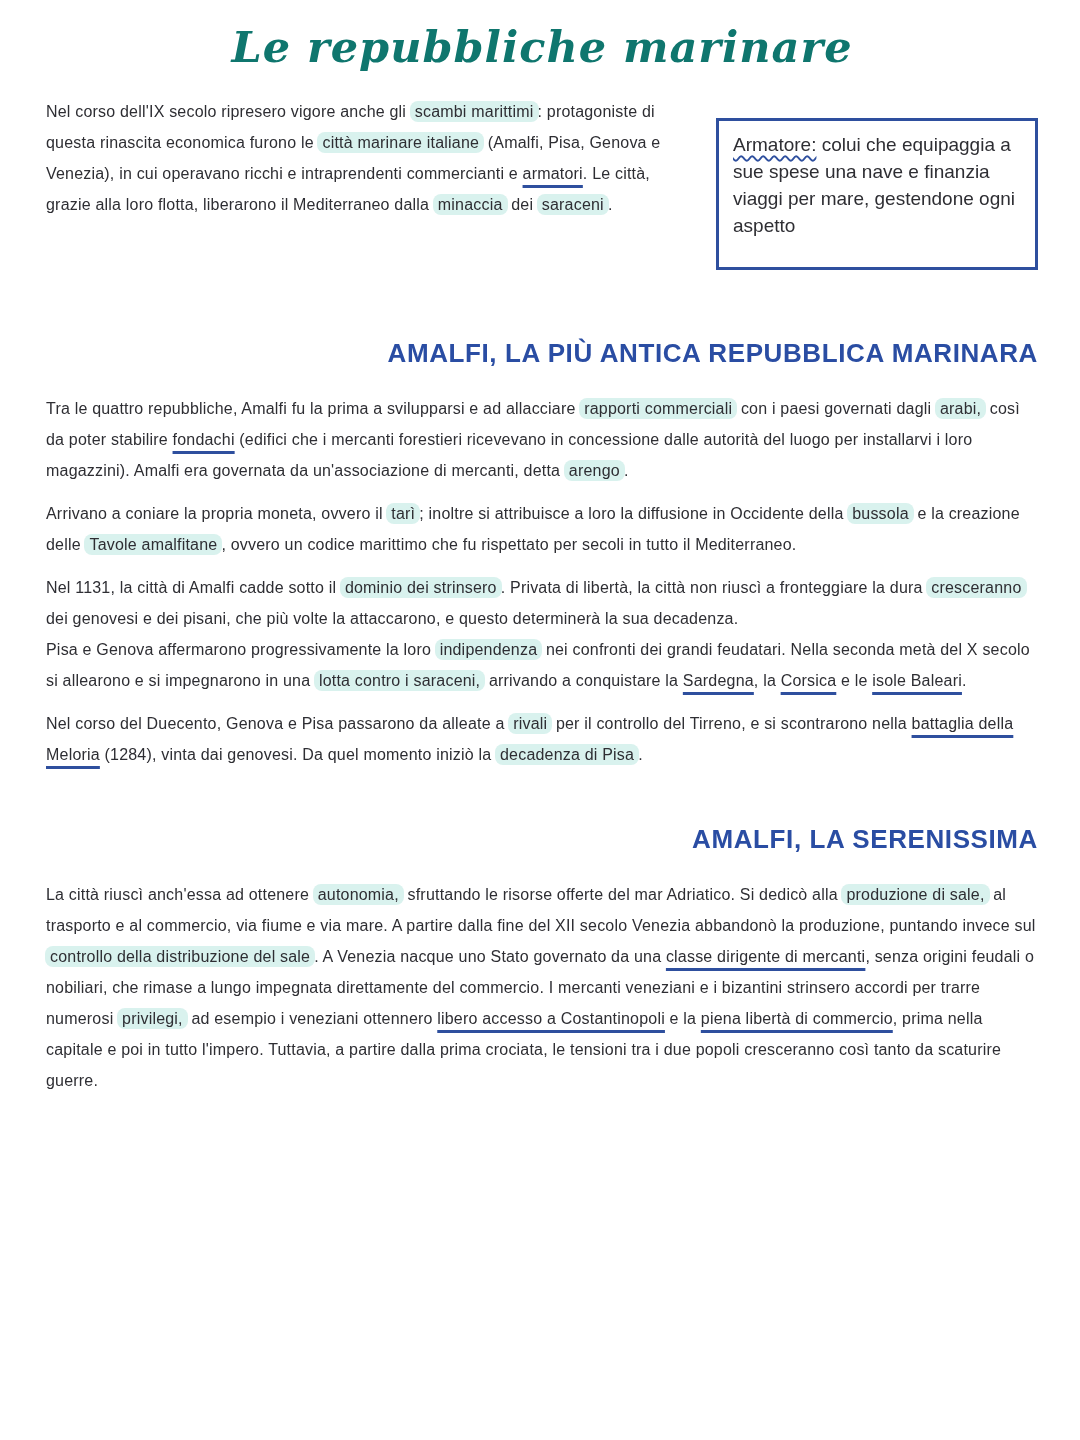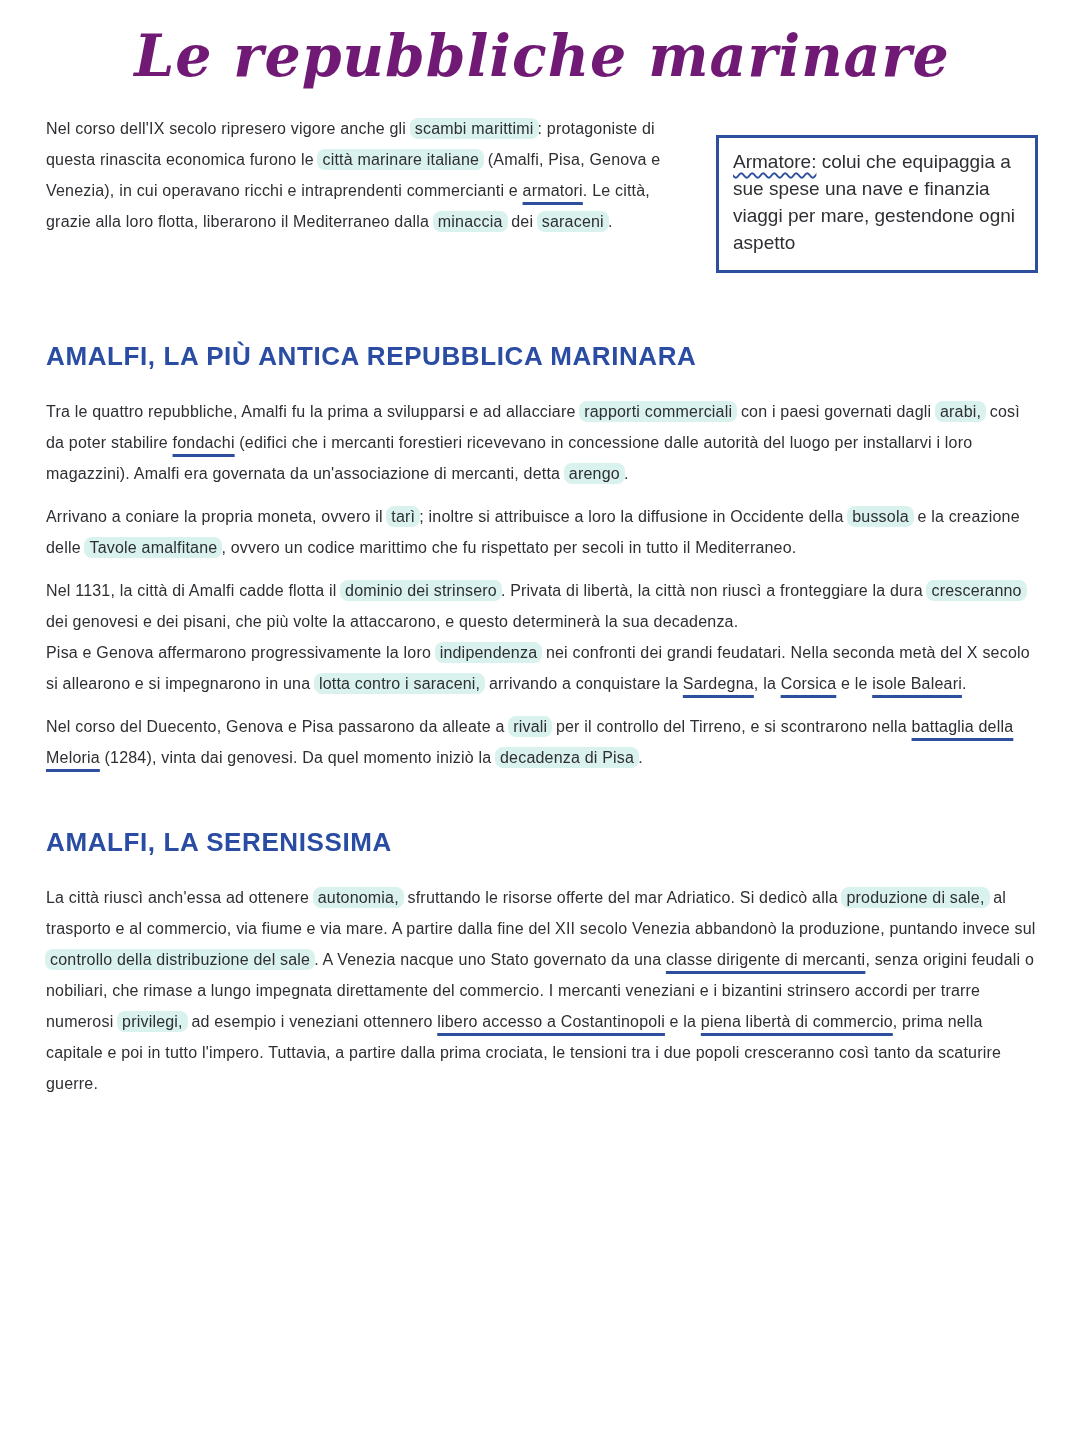--- a/index.html
+++ b/index.html
@@ -9,57 +9,58 @@
     color: #2e2e33;
     overflow: hidden;
   }
   .page { box-sizing: border-box; width: 1080px; height: 1440px; padding: 22px 42px 0 46px; }
 
   .title {
     text-align: center;
     font-family: "DejaVu Serif", serif;
     font-style: italic;
     font-weight: 700;
-    color: #701a75;
-    font-size: 57px;
+    color: #0f766e;
+    font-size: 43px;
     letter-spacing: 1px;
     margin: 0 0 24px 0;
   }
 
   .body-text {
     font-size: 16px;
     line-height: 31px;
     margin: 0;
     letter-spacing: 0.2px;
   }
 
   .note-box {
     float: right;
     width: 288px;
     border: 3px solid #2e4f9e;
     background: #ffffff;
-    padding: 10px 14px 14px 14px;
+    padding: 10px 14px 28px 14px;
     margin: 22px 0 14px 36px;
   }
   .note-box p {
     font-size: 19px;
     line-height: 27px;
     margin: 0;
     color: #2e2e33;
   }
 
   .intro::after { content: ""; display: block; clear: both; }
 
   .section-heading {
     color: #2a4da3;
     font-size: 26px;
     font-weight: 700;
     letter-spacing: 0.6px;
     margin: 54px 0 24px 0;
     font-family: "Liberation Sans", sans-serif;
+    text-align: right;
   }
   .section p + p { margin-top: 12px; }
 
   
   .hl {
     background: #d9f2ee;
     border-radius: 8px;
     padding: 2px 5px;
     margin: 0 -1px;
     box-decoration-break: clone;
@@ -90,21 +91,21 @@
     <aside class="note-box">
       <p><span class="wavy">Armatore:</span><span class="plain"> colui che equipaggia a sue spese una nave e finanzia viaggi per mare, gestendone ogni aspetto</span></p>
     </aside>
     <p class="body-text"><span class="plain">Nel corso dell'IX secolo ripresero vigore anche gli </span><span class="hl">scambi marittimi</span><span class="plain">: protagoniste di questa rinascita economica furono le </span><span class="hl">città marinare italiane</span><span class="plain"> (Amalfi, Pisa, Genova e Venezia), in cui operavano ricchi e intraprendenti commercianti e </span><span class="ul">armatori</span><span class="plain">. Le città, grazie alla loro flotta, liberarono il Mediterraneo dalla </span><span class="hl">minaccia</span><span class="plain"> dei </span><span class="hl">saraceni</span><span class="plain">.</span></p>
   </div>
 
   <section class="section">
     <h2 class="section-heading">AMALFI, LA PIÙ ANTICA REPUBBLICA MARINARA</h2>
     <p class="body-text"><span class="plain">Tra le quattro repubbliche, Amalfi fu la prima a svilupparsi e ad allacciare </span><span class="hl">rapporti commerciali</span><span class="plain"> con i paesi governati dagli </span><span class="hl">arabi,</span><span class="plain"> così da poter stabilire </span><span class="ul">fondachi</span><span class="plain"> (edifici che i mercanti forestieri ricevevano in concessione dalle autorità del luogo per installarvi i loro magazzini). Amalfi era governata da un'associazione di mercanti, detta </span><span class="hl">arengo</span><span class="plain">.</span></p>
     <p class="body-text"><span class="plain">Arrivano a coniare la propria moneta, ovvero il </span><span class="hl">tarì</span><span class="plain">; inoltre si attribuisce a loro la diffusione in Occidente della </span><span class="hl">bussola</span><span class="plain"> e la creazione delle </span><span class="hl">Tavole amalfitane</span><span class="plain">, ovvero un codice marittimo che fu rispettato per secoli in tutto il Mediterraneo.</span></p>
-    <p class="body-text"><span class="plain">Nel 1131, la città di Amalfi cadde flotta il </span><span class="hl">dominio dei strinsero</span><span class="plain">. Privata di libertà, la città non riuscì a fronteggiare la dura </span><span class="hl">cresceranno</span><span class="plain"> dei genovesi e dei pisani, che più volte la attaccarono, e questo determinerà la sua decadenza.</span></p>
+    <p class="body-text"><span class="plain">Nel 1131, la città di Amalfi cadde sotto il </span><span class="hl">dominio dei strinsero</span><span class="plain">. Privata di libertà, la città non riuscì a fronteggiare la dura </span><span class="hl">cresceranno</span><span class="plain"> dei genovesi e dei pisani, che più volte la attaccarono, e questo determinerà la sua decadenza.</span></p>
   </section>
 
   <section class="section">
     <p class="body-text"><span class="plain">Pisa e Genova affermarono progressivamente la loro </span><span class="hl">indipendenza</span><span class="plain"> nei confronti dei grandi feudatari. Nella seconda metà del X secolo si allearono e si impegnarono in una </span><span class="hl">lotta contro i saraceni,</span><span class="plain"> arrivando a conquistare la </span><span class="ul">Sardegna</span><span class="plain">, la </span><span class="ul">Corsica</span><span class="plain"> e le </span><span class="ul">isole Baleari</span><span class="plain">.</span></p>
     <p class="body-text"><span class="plain">Nel corso del Duecento, Genova e Pisa passarono da alleate a </span><span class="hl">rivali</span><span class="plain"> per il controllo del Tirreno, e si scontrarono nella </span><span class="ul">battaglia della Meloria</span><span class="plain"> (1284), vinta dai genovesi. Da quel momento iniziò la </span><span class="hl">decadenza di Pisa</span><span class="plain">.</span></p>
   </section>
 
   <section class="section">
     <h2 class="section-heading">AMALFI, LA SERENISSIMA</h2>
     <p class="body-text"><span class="plain">La città riuscì anch'essa ad ottenere </span><span class="hl">autonomia,</span><span class="plain"> sfruttando le risorse offerte del mar Adriatico. Si dedicò alla </span><span class="hl">produzione di sale,</span><span class="plain"> al trasporto e al commercio, via fiume e via mare. A partire dalla fine del XII secolo Venezia abbandonò la produzione, puntando invece sul </span><span class="hl">controllo della distribuzione del sale</span><span class="plain">. A Venezia nacque uno Stato governato da una </span><span class="ul">classe dirigente di mercanti</span><span class="plain">, senza origini feudali o nobiliari, che rimase a lungo impegnata direttamente del commercio. I mercanti veneziani e i bizantini strinsero accordi per trarre numerosi </span><span class="hl">privilegi,</span><span class="plain"> ad esempio i veneziani ottennero </span><span class="ul">libero accesso a Costantinopoli</span><span class="plain"> e la </span><span class="ul">piena libertà di commercio</span><span class="plain">, prima nella capitale e poi in tutto l'impero. Tuttavia, a partire dalla prima crociata, le tensioni tra i due popoli cresceranno così tanto da scaturire guerre.</span></p>

